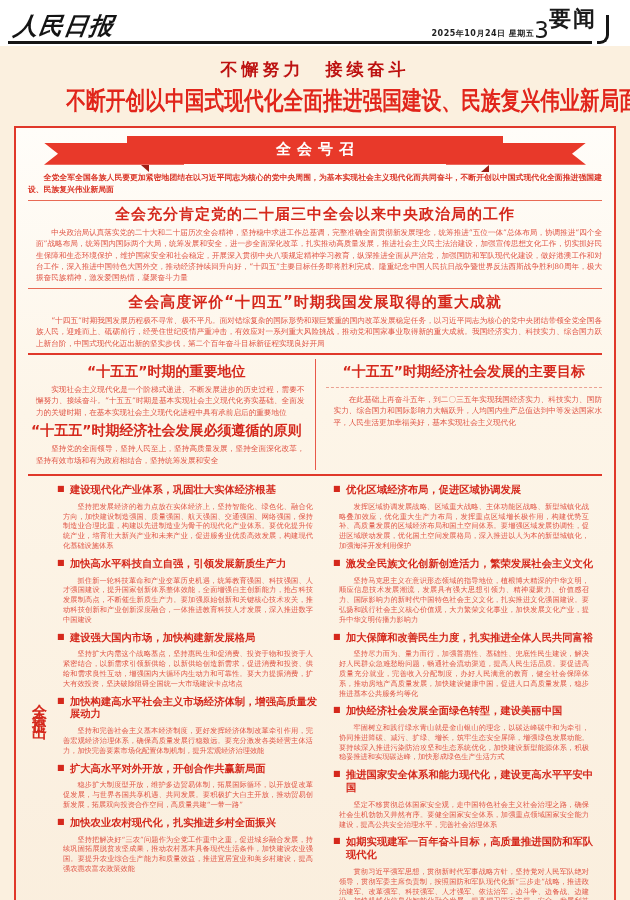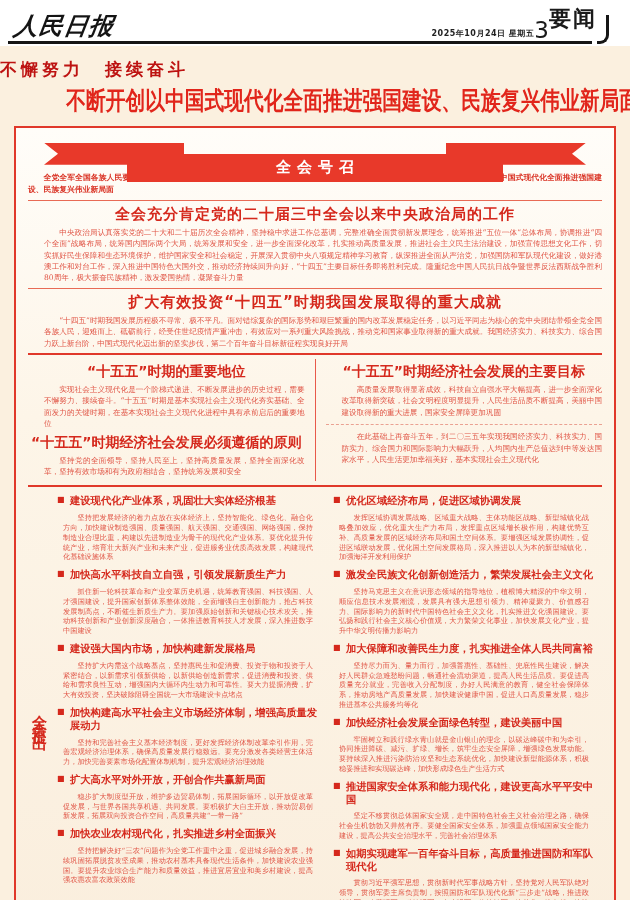--- a/index.html
+++ b/index.html
@@ -8,39 +8,39 @@
   
   .masthead{background:#ffffff;height:46px;position:relative;}
   .mast-rule{position:absolute;left:8px;right:38px;bottom:2px;border-bottom:3px solid #161616;}
   .logo{position:absolute;left:14px;top:10px;font-family:"DejaVu Serif",serif;font-style:italic;font-weight:bold;font-size:24px;color:#141414;transform:skewX(-8deg);letter-spacing:1px;}
   .mast-right{position:absolute;right:21px;bottom:0;display:flex;align-items:flex-end;gap:0;}
   .issue-date{font-size:8px;font-weight:bold;color:#222;padding-bottom:7px;letter-spacing:0.5px;}
   .page-num{font-size:23px;color:#1a1a1a;line-height:1;padding-bottom:4px;}
   .section-name{font-size:22px;font-weight:bold;color:#1a1a1a;line-height:1;letter-spacing:2px;padding-bottom:16px;}
   .bracket{width:9px;height:26px;border-right:3px solid #161616;border-bottom:3px solid #161616;border-bottom-right-radius:9px;margin-bottom:2px;}
   
-  .kicker{margin-top:12px;text-align:left;font-family:"DejaVu Serif",serif;font-weight:bold;font-size:17px;color:#bd1211;letter-spacing:4px;}
+  .kicker{margin-top:12px;text-align:center;font-family:"DejaVu Serif",serif;font-weight:bold;font-size:17px;color:#bd1211;letter-spacing:4px;}
   .headline{margin:6px 0 10px 0;text-align:center;font-weight:900;font-size:25px;color:#e1251b;white-space:nowrap;transform:scaleX(0.79);transform-origin:50% 50%;letter-spacing:0px;line-height:1.15;}
   
   .box{margin:0 14px;border:2px solid #e0382a;background:linear-gradient(180deg,#fffdf9 0%,#fdf5e8 35%,#faeedd 100%);padding:6px 12px 8px 12px;}
   
   .ribbon{position:relative;height:32px;margin:2px 0 4px 0;}
-  .band{position:absolute;left:50%;top:18px;transform:translateX(-50%);z-index:2;background:#e8392a;color:#ffffff;font-weight:bold;font-size:15px;letter-spacing:6px;padding:4px 0 5px 6px;width:370px;text-align:center;}
+  .band{position:absolute;left:50%;top:0;transform:translateX(-50%);z-index:2;background:#e8392a;color:#ffffff;font-weight:bold;font-size:15px;letter-spacing:6px;padding:4px 0 5px 6px;width:370px;text-align:center;}
   .tail{position:absolute;top:7px;height:22px;width:140px;background:#e8392a;z-index:1;}
   .tail-l{left:16px;clip-path:polygon(0 0,100% 0,100% 100%,0 100%,14px 50%);}
   .tail-r{right:16px;clip-path:polygon(0 0,100% 0,calc(100% - 14px) 50%,100% 100%,0 100%);}
   .fold{position:absolute;top:29px;width:0;height:0;z-index:0;border-style:solid;}
   .fold-l{left:113px;border-width:0 8px 7px 0;border-color:transparent #9c1f15 transparent transparent;}
   .fold-r{right:113px;border-width:0 0 7px 8px;border-color:transparent transparent #9c1f15 transparent;}
   
   .call-text{margin:0 0 4px 0;font-family:"DejaVu Serif",serif;font-size:7.8px;line-height:1.55;color:#da3527;text-align:justify;text-indent:2em;font-weight:bold;}
   hr.red{border:none;border-top:1px solid #e86a55;margin:4px 0;}
   hr.red.thick{border-top:2px solid #e0382a;}
   h2.sec{margin:4px 0 3px 0;text-align:center;font-size:15px;font-weight:bold;color:#d5281c;letter-spacing:1px;}
-  p.body{margin:2px 0 4px 16px;font-family:"DejaVu Serif",serif;font-size:7.6px;line-height:1.5;color:#e05546;text-align:justify;text-indent:2em;}
+  p.body{margin:2px 0 4px 8px;font-family:"DejaVu Serif",serif;font-size:7.6px;line-height:1.5;color:#e05546;text-align:justify;text-indent:2em;}
   
   .mid{display:flex;align-items:stretch;margin-top:2px;}
   .mid-col{flex:1 1 0;min-width:0;}
   .mid-col.left{padding-right:10px;}
   .mid-col.right{padding-left:10px;}
   .vdiv{width:1px;background:#e8594a;}
   h2.mid-h{margin:4px 0 3px 0;text-align:center;font-size:14px;font-weight:bold;color:#d5281c;}
   .dashed{border-top:1px dashed #eaa192;margin:6px 0;}
   
   .proposals{display:flex;margin-top:4px;}
@@ -83,36 +83,35 @@
       </div>
       <p class="call-text">全党全军全国各族人民要更加紧密地团结在以习近平同志为核心的党中央周围，为基本实现社会主义现代化而共同奋斗，不断开创以中国式现代化全面推进强国建设、民族复兴伟业新局面</p>
 
       <hr class="red">
 
       <h2 class="sec">全会充分肯定党的二十届三中全会以来中央政治局的工作</h2>
       <p class="body">中央政治局认真落实党的二十大和二十届历次全会精神，坚持稳中求进工作总基调，完整准确全面贯彻新发展理念，统筹推进“五位一体”总体布局，协调推进“四个全面”战略布局，统筹国内国际两个大局，统筹发展和安全，进一步全面深化改革，扎实推动高质量发展，推进社会主义民主法治建设，加强宣传思想文化工作，切实抓好民生保障和生态环境保护，维护国家安全和社会稳定，开展深入贯彻中央八项规定精神学习教育，纵深推进全面从严治党，加强国防和军队现代化建设，做好港澳工作和对台工作，深入推进中国特色大国外交，推动经济持续回升向好，“十四五”主要目标任务即将胜利完成。隆重纪念中国人民抗日战争暨世界反法西斯战争胜利80周年，极大振奋民族精神，激发爱国热情，凝聚奋斗力量</p>
 
       <hr class="red">
 
-      <h2 class="sec">扩大有效投资“十四五”时期我国发展取得的重大成就</h2>
+      <h2 class="sec">全会高度评价“十四五”时期我国发展取得的重大成就</h2>
       <p class="body">“十四五”时期我国发展历程极不寻常、极不平凡。面对错综复杂的国际形势和艰巨繁重的国内改革发展稳定任务，以习近平同志为核心的党中央团结带领全党全国各族人民，迎难而上、砥砺前行，经受住世纪疫情严重冲击，有效应对一系列重大风险挑战，推动党和国家事业取得新的重大成就。我国经济实力、科技实力、综合国力跃上新台阶，中国式现代化迈出新的坚实步伐，第二个百年奋斗目标新征程实现良好开局</p>
 
       <hr class="red thick">
 
       <div class="mid">
         <div class="mid-col left">
           <h2 class="mid-h">“十五五”时期的重要地位</h2>
           <p class="body">实现社会主义现代化是一个阶梯式递进、不断发展进步的历史过程，需要不懈努力、接续奋斗。“十五五”时期是基本实现社会主义现代化夯实基础、全面发力的关键时期，在基本实现社会主义现代化进程中具有承前启后的重要地位</p>
           <h2 class="mid-h">“十五五”时期经济社会发展必须遵循的原则</h2>
           <p class="body">坚持党的全面领导，坚持人民至上，坚持高质量发展，坚持全面深化改革，坚持有效市场和有为政府相结合，坚持统筹发展和安全</p>
         </div>
         <div class="vdiv"></div>
         <div class="mid-col right">
           <h2 class="mid-h">“十五五”时期经济社会发展的主要目标</h2>
-          <p class="body">高质量发展取得显著成效，科技自立自强水平大幅提高，进一步全面深化改革取得新突破，社会文明程度明显提升，人民生活品质不断提高，美丽中国建设取得新的重大进展，国家安全屏障更加巩固</p>
           <div class="dashed"></div>
           <p class="body">在此基础上再奋斗五年，到二〇三五年实现我国经济实力、科技实力、国防实力、综合国力和国际影响力大幅跃升，人均国内生产总值达到中等发达国家水平，人民生活更加幸福美好，基本实现社会主义现代化</p>
         </div>
       </div>
 
       <hr class="red thick">
 
       <div class="proposals">
         <div class="side-label">
           <span>全会提出</span>

